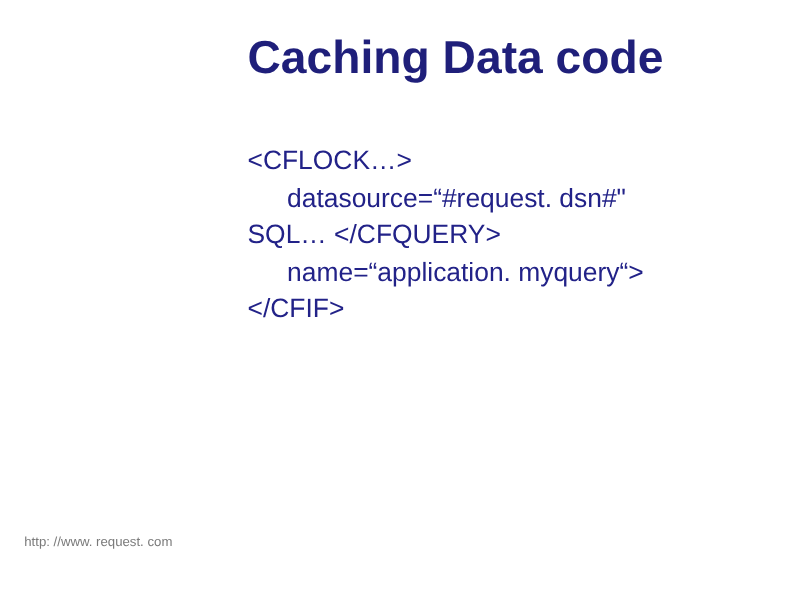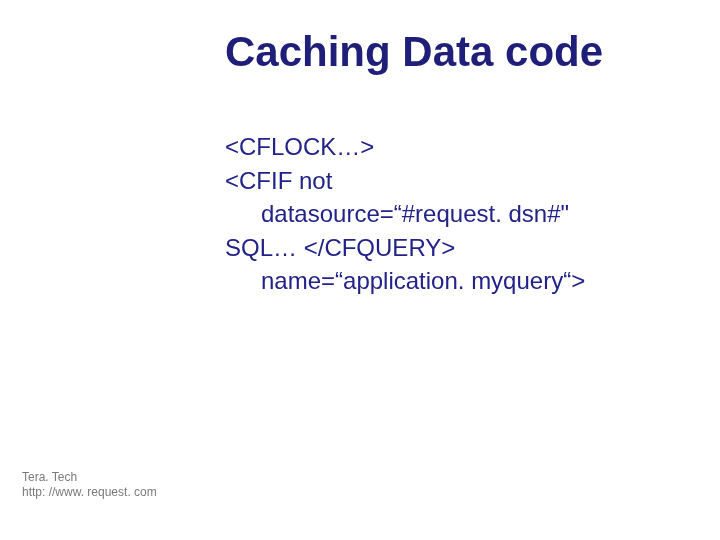--- a/index.html
+++ b/index.html
@@ -48,24 +48,23 @@
 </style>
 </head>
 <body>
 
 <div class="slide">
 
   <h1 class="title">Caching Data code</h1>
 
   <div class="code-block">
     <span class="code-line">&lt;CFLOCK…&gt;</span>
-    <span class="code-line">&lt;CFIF not</span>
     <span class="code-line indent">datasource=“#request. dsn#"</span>
     <span class="code-line">SQL… &lt;/CFQUERY&gt;</span>
     <span class="code-line indent">name=“application. myquery“&gt;</span>
+    <span class="code-line">&lt;/CFIF&gt;</span>
   </div>
 
   <div class="footer">
-    <div>Tera. Tech</div>
     <div>http: //www. request. com</div>
   </div>
 
 </div>
 
 </body></html>

